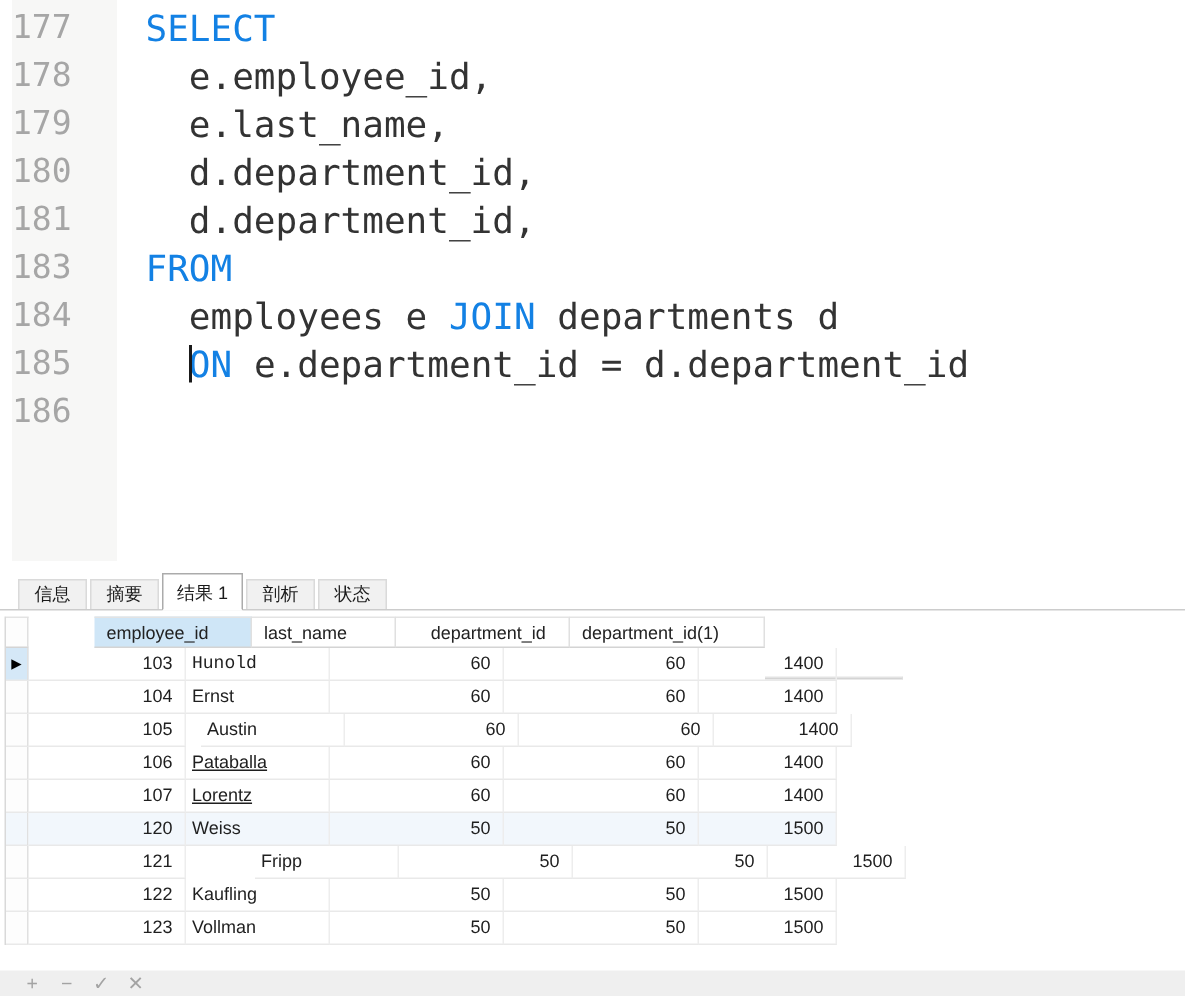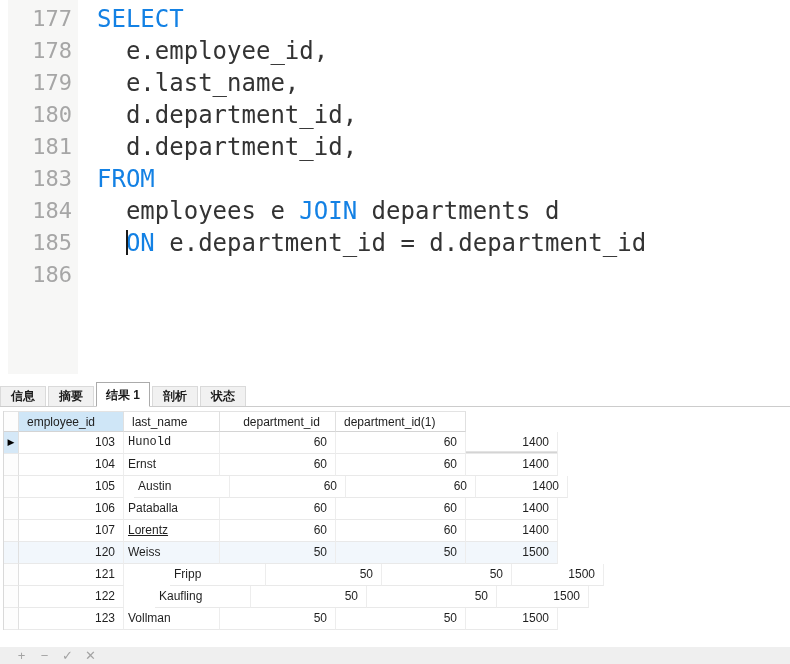--- a/index.html
+++ b/index.html
@@ -20,21 +20,21 @@
   .gutter-bg {
     position: absolute;
     left: 8px; top: 0;
     width: 70px; height: 100%;
     background: #f7f7f6;
   }
   .code-lines { position: relative; padding-top: 3px; }
   .code-line { display: flex; height: 32px; line-height: 32px; }
   .line-number {
     width: 70px; margin-left: 8px;
-    text-align: right; padding-right: 6px;
+    text-align: left; padding-right: 6px;
     font-family: "DejaVu Sans Mono", monospace;
     font-size: 22px; color: #a6a6a6;
     flex: 0 0 auto;
   }
   .code-text {
     padding-left: 19px;
     font-family: "DejaVu Sans Mono", monospace;
     font-size: 24px; color: #333333;
     white-space: pre;
   }
@@ -47,22 +47,22 @@
     margin-right: -2px;
     position: relative; top: -2px;
   }
 
   
   .tab-gap { height: 7px; }
   .tabbar {
     display: flex;
     align-items: flex-end;
     height: 26px;
+    padding-left: 12px;
     border-bottom: 1px solid #cccccc;
-    font-weight: bold;
   }
   .tab {
     height: 20px; line-height: 19px;
     padding: 0 10px;
     margin-right: 2px;
     background: #f1f1f1;
     border: 1px solid #dadada;
     border-bottom: none;
     font-size: 12px; color: #1a1a1a;
     white-space: nowrap;
@@ -94,21 +94,21 @@
     overflow: hidden; white-space: nowrap;
   }
   .header .gcell {
     border-top: 1px solid #e3e3e3;
     border-right: 1px solid #e0e0e0;
     border-bottom: 1px solid #d4d4d4;
     background: #ffffff;
     padding-left: 8px;
     color: #222222;
   }
-  .header .gcell.selcol { background: var(--selhead-color, #cfe6f7); }
+  .header .gcell.selcol { background: var(--selhead-color, #cfe6f7); margin-left: 44px; }
   .gcell.marker {
     width: 15px;
     border-right: 1px solid #e0e0e0;
     background: #fdfdfd;
     text-align: center;
     font-size: 9px; line-height: 21px; color: #000;
     padding: 0;
   }
   .gcell.marker.current { background: var(--marker-color, #d5e8f7); }
   .gcell.num { text-align: right; padding-right: 8px; }
@@ -218,21 +218,21 @@
         <div class="gcell marker"></div>
         <div class="gcell num" style="width: 105px;">105</div>
         <div class="gcell txt" style="width: 96px; margin-left: 10px;">Austin</div>
         <div class="gcell num" style="width: 116px;">60</div>
         <div class="gcell num" style="width: 130px;">60</div>
         <div class="gcell num" style="width: 92px;">1400</div>
       </div>
       <div class="grid-row">
         <div class="gcell marker"></div>
         <div class="gcell num" style="width: 105px;">106</div>
-        <div class="gcell txt" style="width: 96px;">Pataballa</div>
+        <div class="gcell txt" style="width: 96px; text-decoration: underline;">Pataballa</div>
         <div class="gcell num" style="width: 116px;">60</div>
         <div class="gcell num" style="width: 130px;">60</div>
         <div class="gcell num" style="width: 92px;">1400</div>
       </div>
       <div class="grid-row">
         <div class="gcell marker"></div>
         <div class="gcell num" style="width: 105px;">107</div>
         <div class="gcell txt" style="width: 96px; text-decoration: underline;">Lorentz</div>
         <div class="gcell num" style="width: 116px;">60</div>
         <div class="gcell num" style="width: 130px;">60</div>
@@ -250,21 +250,21 @@
         <div class="gcell marker"></div>
         <div class="gcell num" style="width: 105px;">121</div>
         <div class="gcell txt" style="width: 96px; margin-left: 46px;">Fripp</div>
         <div class="gcell num" style="width: 116px;">50</div>
         <div class="gcell num" style="width: 130px;">50</div>
         <div class="gcell num" style="width: 92px;">1500</div>
       </div>
       <div class="grid-row">
         <div class="gcell marker"></div>
         <div class="gcell num" style="width: 105px;">122</div>
-        <div class="gcell txt" style="width: 96px; margin-left: 31px;">Kaufling</div>
+        <div class="gcell txt" style="width: 96px;">Kaufling</div>
         <div class="gcell num" style="width: 116px;">50</div>
         <div class="gcell num" style="width: 130px;">50</div>
         <div class="gcell num" style="width: 92px;">1500</div>
       </div>
       <div class="grid-row">
         <div class="gcell marker"></div>
         <div class="gcell num" style="width: 105px;">123</div>
         <div class="gcell txt" style="width: 96px;">Vollman</div>
         <div class="gcell num" style="width: 116px;">50</div>
         <div class="gcell num" style="width: 130px;">50</div>

